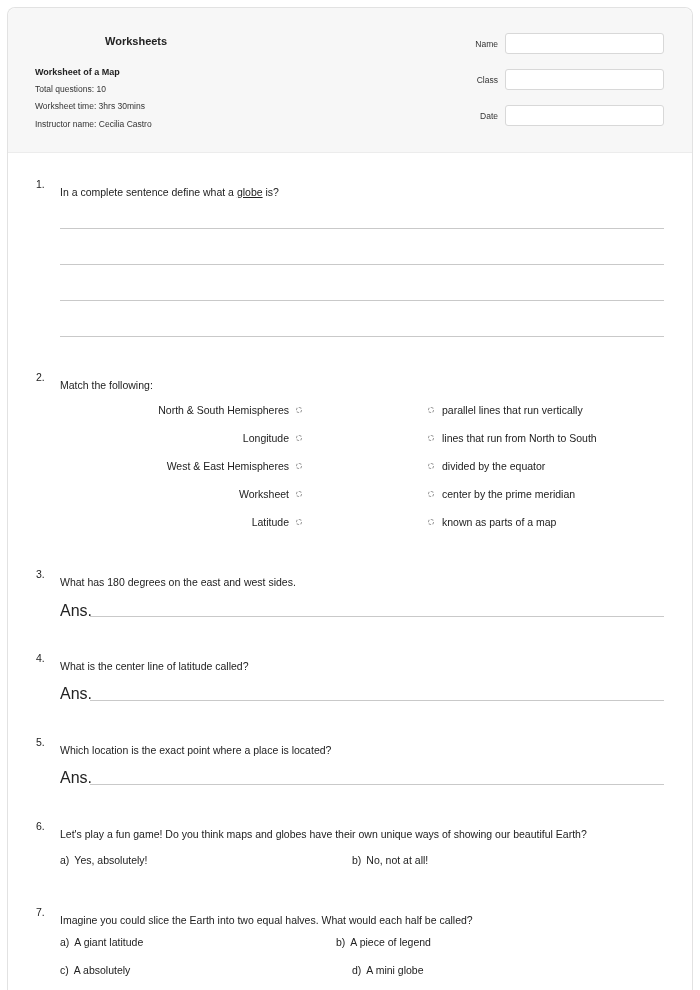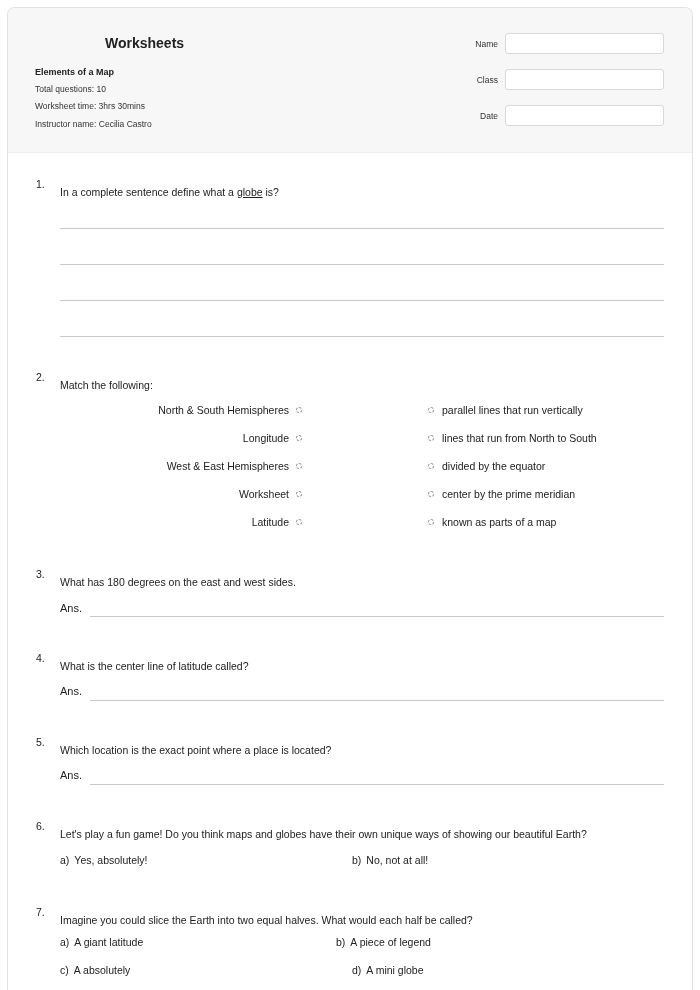--- a/index.html
+++ b/index.html
@@ -12,21 +12,21 @@
       background: #fff;
     }
     .header {
       position: absolute; left: 0; top: 0; width: 684px; height: 145px;
       background: #f7f7f7; border-bottom: 1px solid #ececec; border-radius: 8px 8px 0 0;
     }
     .logo { position: absolute; left: 27px; top: 24px; width: 95px; height: 30px; }
     .logo-main { position: absolute; left: 0; top: 0; font-weight: bold; font-style: italic; font-size: 10.5px; color: #e5338f; letter-spacing: -0.2px; white-space: nowrap; }
     .logo-mark { display: inline-block; margin-right: 2px; }
     .logo-sub { position: absolute; left: 30px; top: 15px; font-size: 5px; color: #555; white-space: nowrap; }
-    .brand-title { position: absolute; left: 97px; top: 27px; font-size: 14px; font-weight: bold; color: #222; }
+    .brand-title { position: absolute; left: 97px; top: 27px; font-size: 11px; font-weight: bold; color: #222; }
     .ws-title { position: absolute; left: 27px; top: 59px; font-size: 9px; font-weight: bold; color: #222; }
     .meta { position: absolute; left: 27px; font-size: 8.5px; color: #333; }
     .meta.m1 { top: 76px; }
     .meta.m2 { top: 93px; }
     .meta.m3 { top: 111px; }
 
     .field-label { position: absolute; width: 60px; text-align: right; font-size: 8.5px; color: #333; left: 430px; }
     .field-input {
       position: absolute; left: 497px; width: 159px; height: 21px;
       border: 1px solid #d8d8d8; border-radius: 3px; background: #fff;
@@ -41,33 +41,33 @@
 
     .match-left { position: absolute; right: 390px; font-size: 10.5px; color: #222; white-space: nowrap; text-align: right; }
     .match-right { position: absolute; left: 420px; font-size: 10.5px; color: #222; white-space: nowrap; }
     .dot {
       display: inline-block; width: 6px; height: 6px; border: 1px dashed #999; border-radius: 50%;
       vertical-align: middle; position: relative; top: -1px;
     }
     .match-left .dot { margin-left: 7px; }
     .match-right .dot { margin-right: 8px; }
 
-    .ans-label { position: absolute; left: 52px; font-size: 11px; color: #222; }
+    .ans-label { position: absolute; left: 52px; font-size: 16px; color: #222; }
     .ans-line { position: absolute; left: 82px; width: 574px; height: 1px; background: #c9c9c9; }
 
     .opt { position: absolute; font-size: 10.5px; color: #222; white-space: nowrap; }
     .opt .letter { margin-right: 5px; }
   </style>
 </head>
 <body>
 
 <div class="card">
   <div class="header">
     <div class="brand-title">Worksheets</div>
-    <div class="ws-title">Elements of a Map</div>
+    <div class="ws-title">Worksheet of a Map</div>
     <div class="meta m1">Total questions: 10</div>
     <div class="meta m2">Worksheet time: 3hrs 30mins</div>
     <div class="meta m3">Instructor name: Cecilia Castro</div>
 
     <div class="field-label" style="top:31px;">Name</div>
     <div class="field-input" style="top:25px;"></div>
     <div class="field-label" style="top:67px;">Class</div>
     <div class="field-input" style="top:61px;"></div>
     <div class="field-label" style="top:103px;">Date</div>
     <div class="field-input" style="top:97px;"></div>

